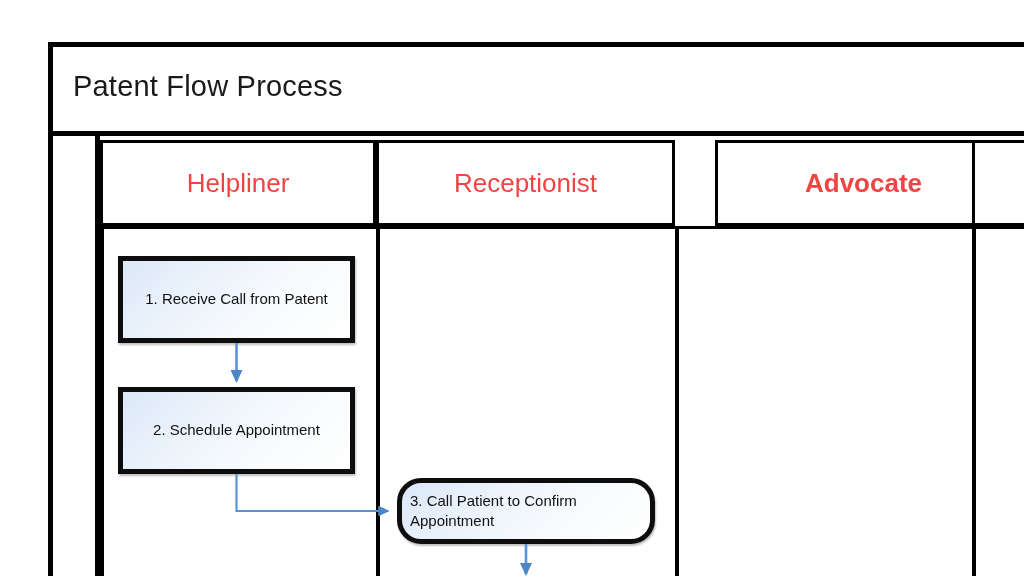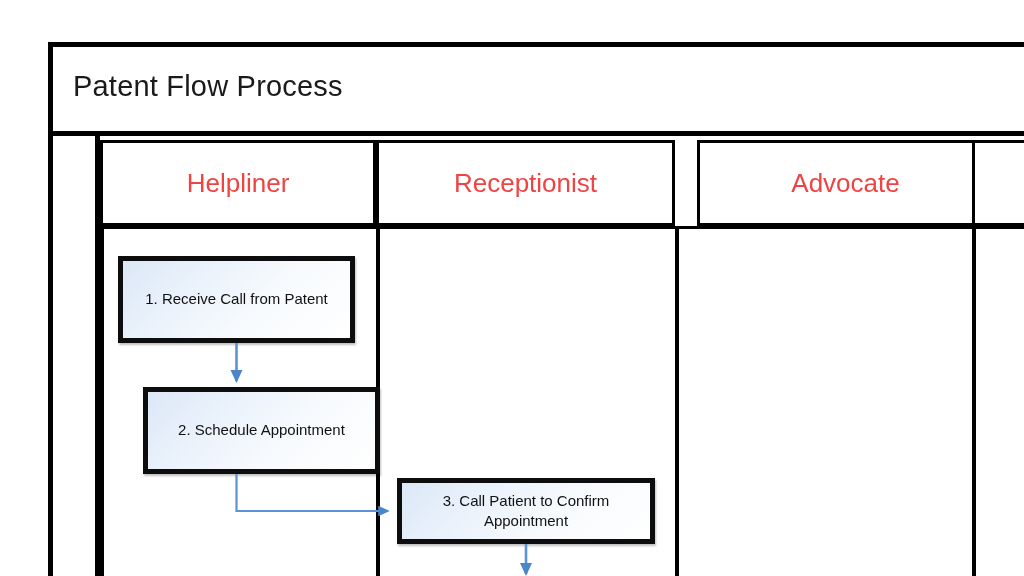--- a/index.html
+++ b/index.html
@@ -75,21 +75,20 @@
   }
   .lane-body.last{ border-right:4px solid #000; }
 
   
   .proc-box{
     position:absolute;
     border:5px solid #0d0d0d;
     box-sizing:border-box;
     background:linear-gradient(135deg,#dce8f7 0%,#e9f1fb 28%,#f7fafd 60%,#ffffff 100%);
     display:flex; align-items:center; justify-content:center;
-    text-align:center;
     box-shadow:1px 2px 2px rgba(0,0,0,.25);
   }
   .proc-box span{
     font-size:15px;
     line-height:1.35;
     color:#111;
     padding:0 8px;
     display:block;
   }
 
@@ -110,41 +109,41 @@
 </div>
 
 <div id="pool-label-col"></div>
 
 <div class="lane-header" style="left:100px;  width:276px;">
   <span>Helpliner</span>
 </div>
 <div class="lane-header" style="left:376px;  width:299px;">
   <span>Receptionist</span>
 </div>
-<div class="lane-header" style="left:697px;  width:297px;">
+<div class="lane-header" style="left:715px;  width:297px;font-weight:bold;">
   <span>Advocate</span>
 </div>
 <div class="lane-header" style="left:972px;  width:90px;">
   <span></span>
 </div>
 
 <div class="lane-body" style="left:100px; width:276px;"></div>
 <div class="lane-body" style="left:376px; width:299px;"></div>
 <div class="lane-body" style="left:675px; width:297px;"></div>
 <div class="lane-body last" style="left:972px; width:90px; border-right:none;"></div>
 
 <div class="proc-box" style="left:118px; top:256px; width:237px; height:87px;">
   <span>1. Receive Call from Patent</span>
 </div>
 
-<div class="proc-box" style="left:118px; top:387px; width:237px; height:87px;margin-left:25px;">
+<div class="proc-box" style="left:118px; top:387px; width:237px; height:87px;">
   <span>2. Schedule Appointment</span>
 </div>
 
-<div class="proc-box" style="left:397px; top:478px; width:258px; height:66px;">
+<div class="proc-box" style="left:397px; top:478px; width:258px; height:66px;border-radius:24px;">
   <span>3. Call Patient to Confirm Appointment</span>
 </div>
 
 <svg id="connectors" viewBox="0 0 1024 576">
   <defs>
     <marker id="arrow-blue" viewBox="0 0 10 10" refX="8.5" refY="5" markerWidth="5.2" markerHeight="5.2" orient="auto-start-reverse">
       <path d="M 0 0.4 L 10 5 L 0 9.6 z" fill="#4a86c8"></path>
     </marker>
   </defs>
 

